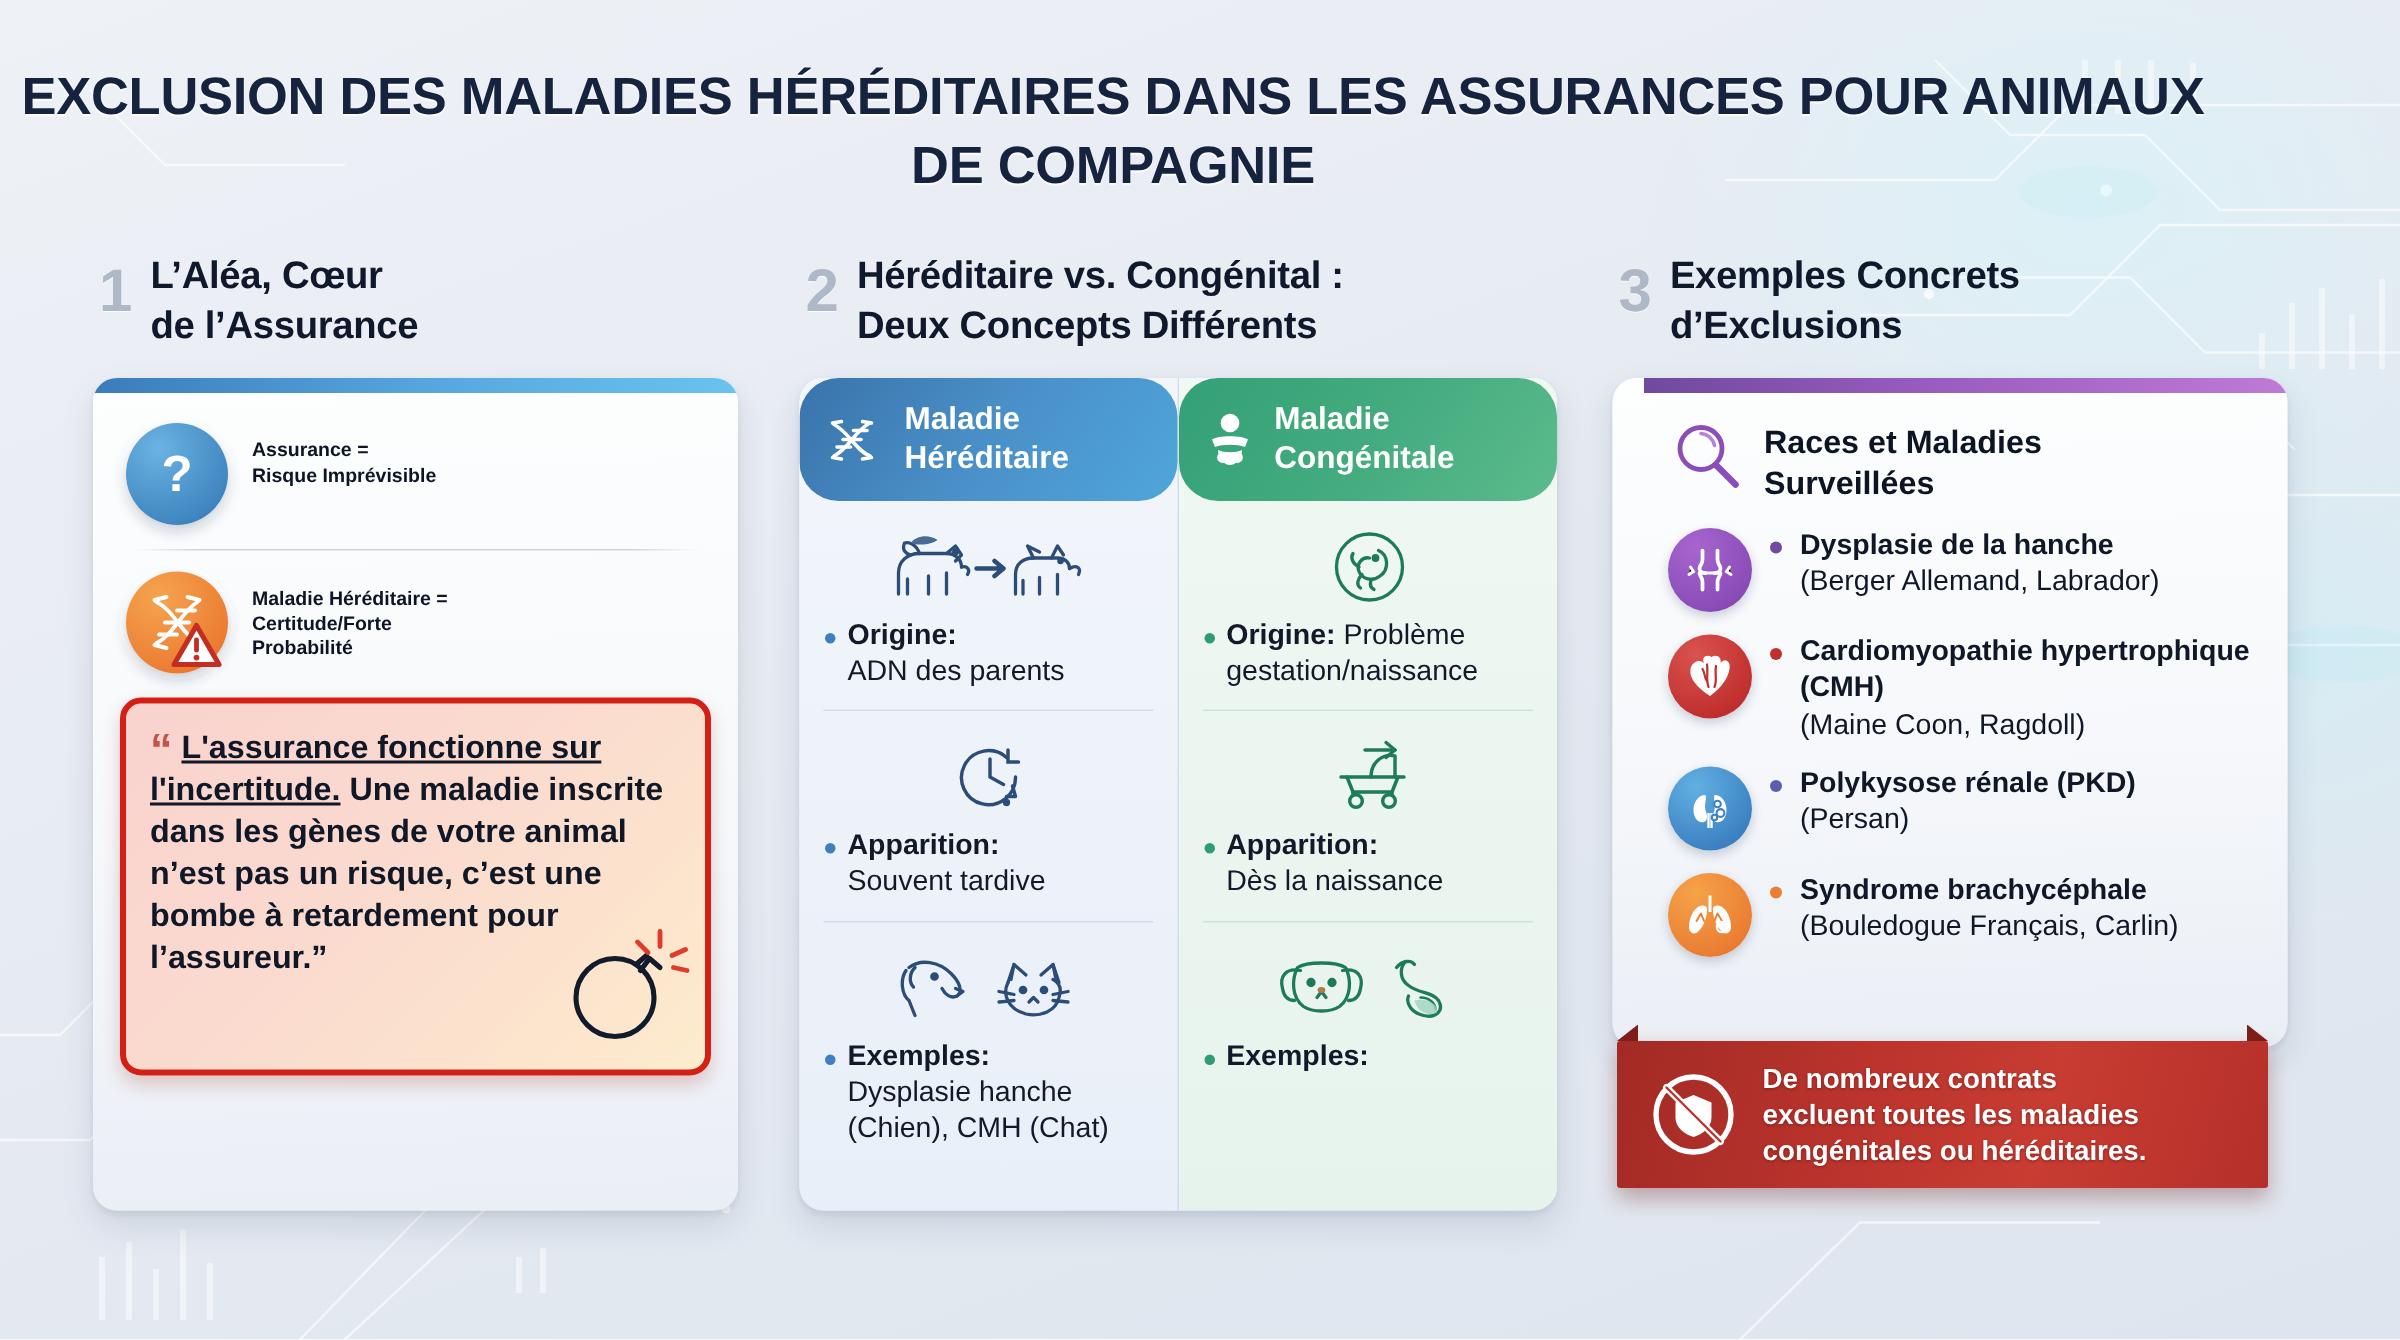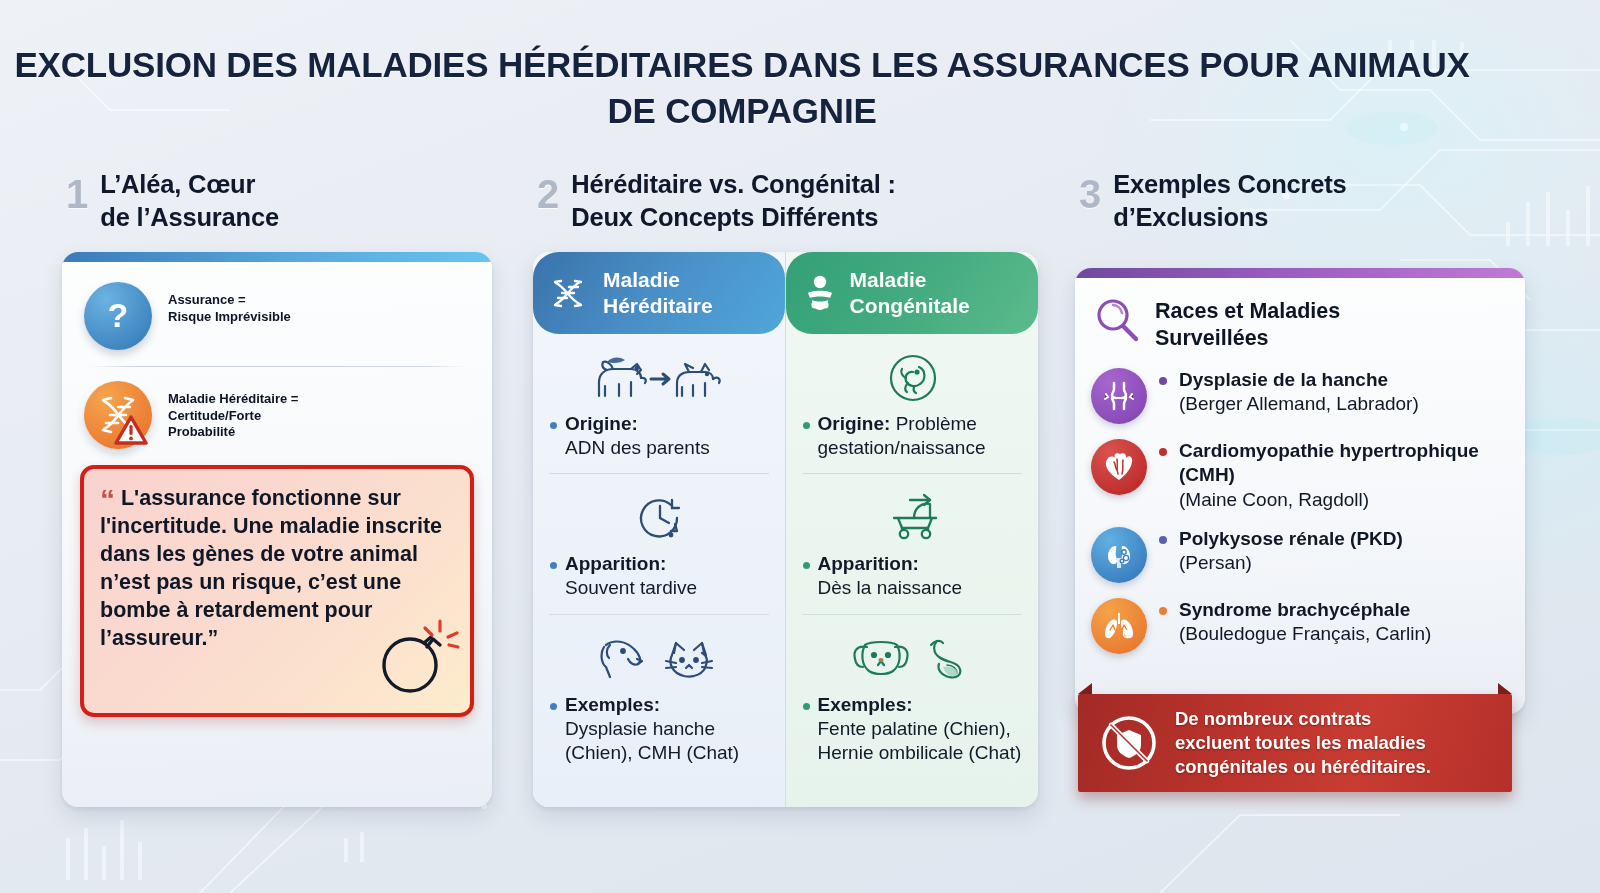--- a/index.html
+++ b/index.html
@@ -163,21 +163,21 @@
   .tcell .line { display: flex; gap: 8px; align-items: flex-start; }
   .tcell .dot { width: 7px; height: 7px; border-radius: 50%; margin-top: 10px; flex: 0 0 auto; }
   .tcol.left  .dot { background: #3f7fc0; }
   .tcol.right .dot { background: #2f9c74; }
   .tcell .tx { font-size: 19px; color: #121a2a; line-height: 1.27; }
   .tcell .tx b { font-weight: bold; }
   .tsep { height: 1px; background: #d3dbe7; margin: 13px 16px 0 16px; }
   .tcol.right .tsep { background: #cde1d6; }
 
   
-  #card3 { margin-top: 22px; height: 446px; }
+  #card3 { margin-top: 6px; height: 446px; padding-left: 21px; }
   .c3-body { padding: 16px 18px 0 16px; }
   .c3-head { display: flex; align-items: flex-start; gap: 12px; margin-bottom: 14px; }
   .c3-head .ht {
     font-size: 21.5px; font-weight: bold; color: #0d1525; line-height: 1.26; padding-top: 4px;
   }
   .c3-item { display: flex; align-items: flex-start; gap: 12px; margin-bottom: 13px; }
   .c3-ico {
     flex: 0 0 auto; width: 56px; height: 56px; border-radius: 50%;
     display: flex; align-items: center; justify-content: center;
     box-shadow: 0 3px 7px rgba(30,50,80,.22);
@@ -325,21 +325,21 @@
             <span>Certitude/Forte</span><br>
             <span>Probabilité</span>
           </div>
         </div>
       </div>
 
       <div class="quote">
         <div class="qt">
           <span class="qmark">“</span>
           
-          <span id="quote-visible"><span style="font-weight: bold;">L'assurance fonctionne sur l'incertitude.</span><span style="font-weight: bold;"> Une maladie inscrite dans les gènes de votre animal n’est pas un risque, c’est une bombe à retardement pour l’assureur.”</span></span>
+          <span id="quote-visible"><span style="font-weight: bold; text-decoration: underline;">L'assurance fonctionne sur l'incertitude.</span><span style="font-weight: bold;"> Une maladie inscrite dans les gènes de votre animal n’est pas un risque, c’est une bombe à retardement pour l’assureur.”</span></span>
         </div>
         <svg class="bomb" width="92" height="92" viewBox="0 0 92 92">
           <circle cx="40" cy="58" r="26" fill="none" stroke="#121b2c" stroke-width="3.4"></circle>
           <path d="M57 40 L63 32 L70 38" fill="none" stroke="#121b2c" stroke-width="3.4" stroke-linecap="round" stroke-linejoin="round"></path>
           <path d="M54 36 L61 30" fill="none" stroke="#121b2c" stroke-width="3.4" stroke-linecap="round"></path>
           <g stroke="#e23b2b" stroke-width="3.2" stroke-linecap="round">
             <path d="M70 24 L70 14"></path>
               <path d="M78 30 L87 26"></path>
               <path d="M62 28 L55 21"></path>
               <path d="M79 38 L88 40"></path>
@@ -534,21 +534,21 @@
                 <ellipse cx="38" cy="29" rx="2.6" ry="2" fill="#b07c4a" stroke="none"></ellipse>
                 <path d="M94 10 C90 14 90 22 96 26 C104 32 112 30 116 36 C120 43 114 48 106 46 C98 44 94 38 96 33"></path>
                 <path d="M88 14 C92 9 98 9 100 12"></path>
                 <path d="M104 34 C110 34 114 38 114 42" stroke-width="1.6"></path>
               </g>
               <path d="M100 36 C108 34 116 38 115 44 C110 47 102 44 100 36 Z" fill="#9fd4bd" opacity="0.8"></path>
             </svg>
           </div>
           <div class="line">
             <span class="dot"></span>
-            <span class="tx"><b>Exemples:</b><br><span>Fente palatine (Chien), Hernie ombilicale (Chat)</span></span>
+            <span class="tx"><b>Exemples:</b><br></span>
           </div>
         </div>
       </div>
     </div>
   </div>
 
   <div class="col" id="col3">
     <div class="col-head">
       <div class="col-num">3</div>
       <div class="col-title">

